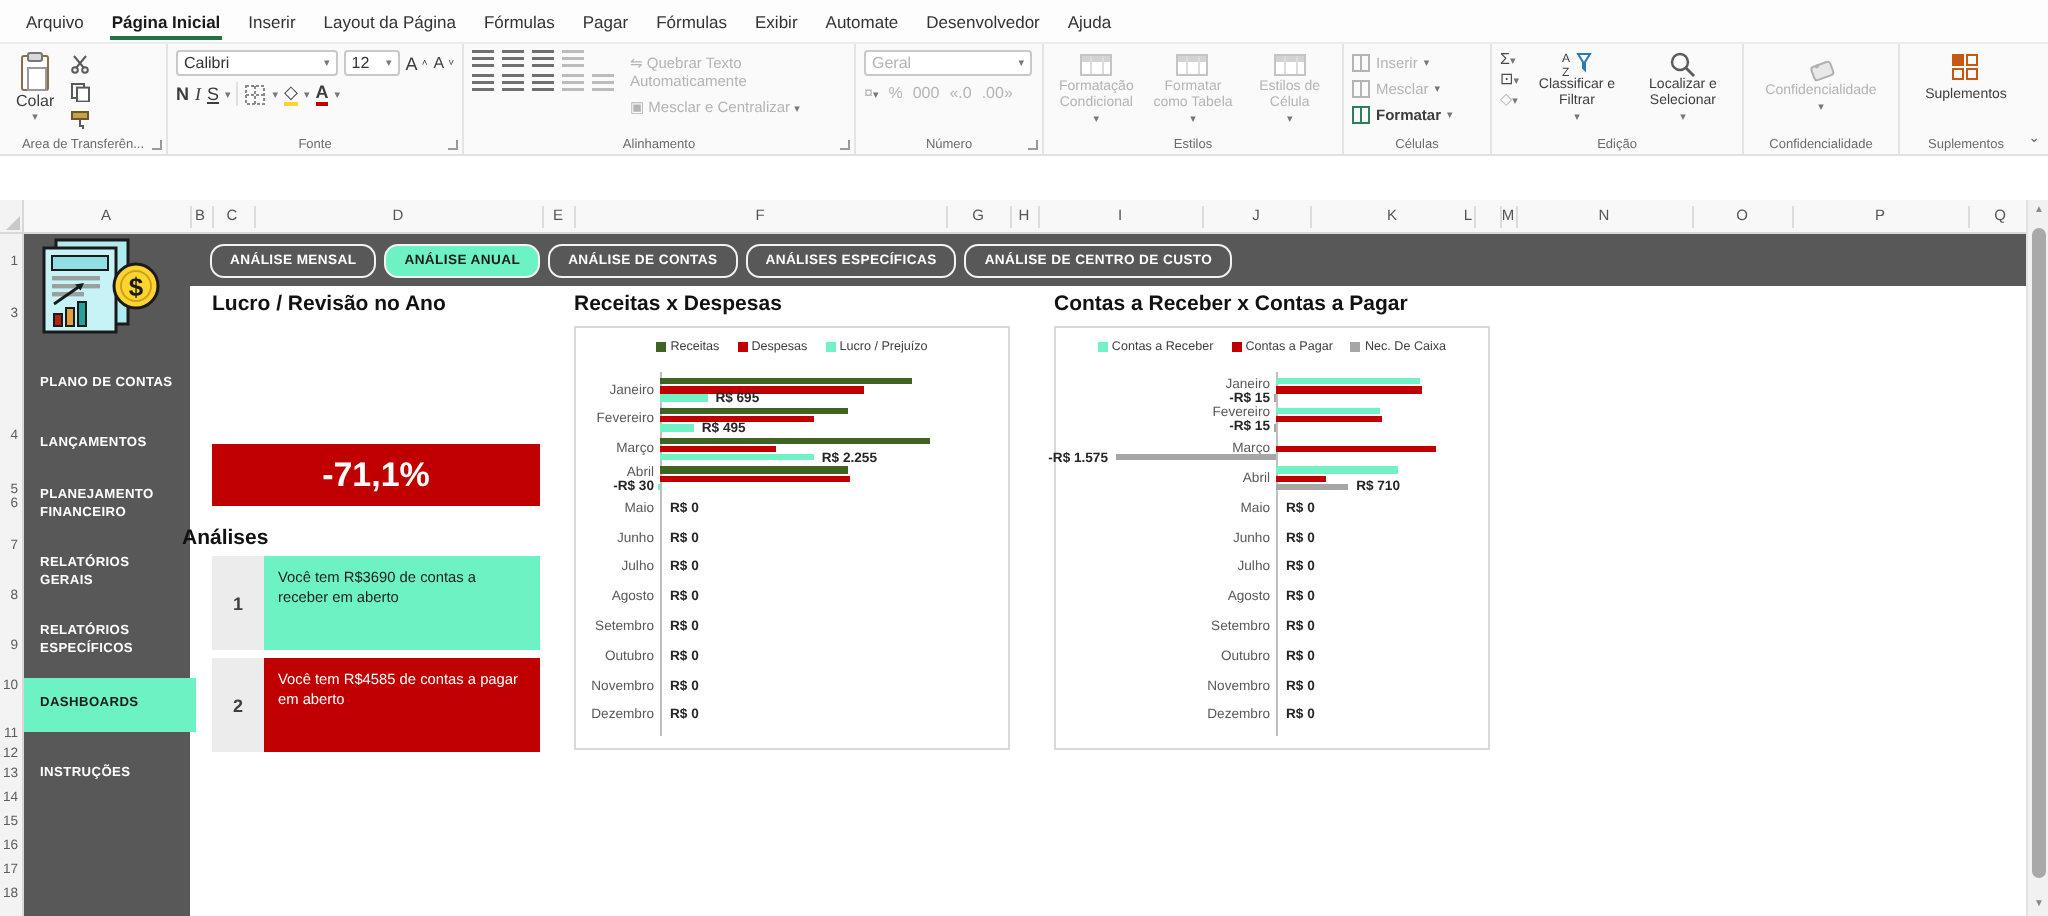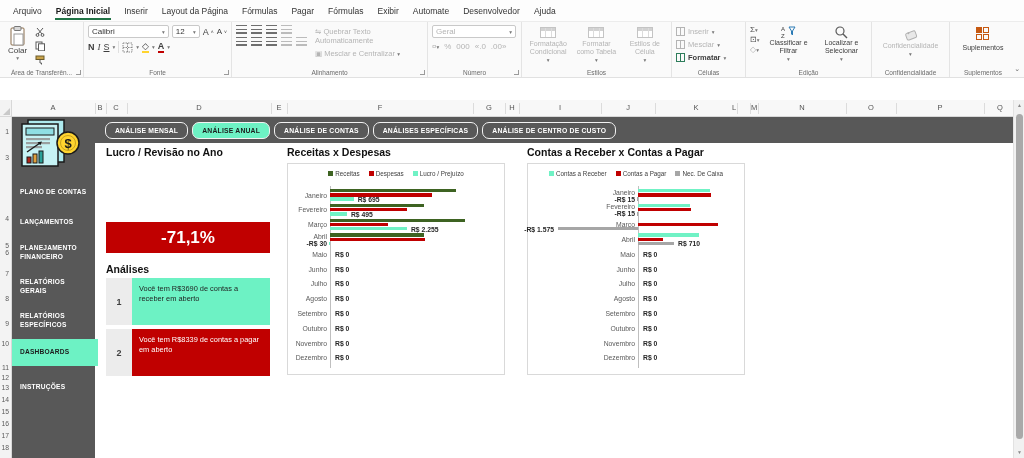--- a/index.html
+++ b/index.html
@@ -453,29 +453,29 @@
             <button class="dash-tab">ANÁLISE DE CONTAS</button>
             <button class="dash-tab">ANÁLISES ESPECÍFICAS</button>
             <button class="dash-tab">ANÁLISE DE CENTRO DE CUSTO</button>
           </span>
         </div>
 
       <div class="ptitle" style="left:94px; top:29px;">Lucro / Revisão no Ano</div>
       <div class="pct-box">
           <span>-71,1%</span>
         </div>
-      <div class="ptitle" style="left:94px; top:146px;">Análises</div>
+      <div class="ptitle" style="left:79px; top:146px;">Análises</div>
       <div class="an-table" id="an-table">
           <div class="an-row positive">
             <div class="an-num">1</div>
             <div class="an-txt">Você tem R$3690 de contas a receber em aberto</div>
           </div>
           <div class="an-row negative">
             <div class="an-num">2</div>
-            <div class="an-txt">Você tem R$8339 de contas a pagar em aberto</div>
+            <div class="an-txt">Você tem R$4585 de contas a pagar em aberto</div>
           </div>
         </div>
 
       <div class="ptitle" style="left:275px; top:29px;">Receitas x Despesas</div>
       <div class="chart-box" style="left:275px;" id="chart1">
           <div class="legend">
             <span class="lg-item"><span class="lg-sw" style="background: rgb(62, 99, 34);"></span>Receitas</span>
             <span class="lg-item"><span class="lg-sw" style="background: rgb(192, 0, 0);"></span>Despesas</span>
             <span class="lg-item"><span class="lg-sw" style="background: rgb(112, 242, 197);"></span>Lucro / Prejuízo</span>
           </div>

